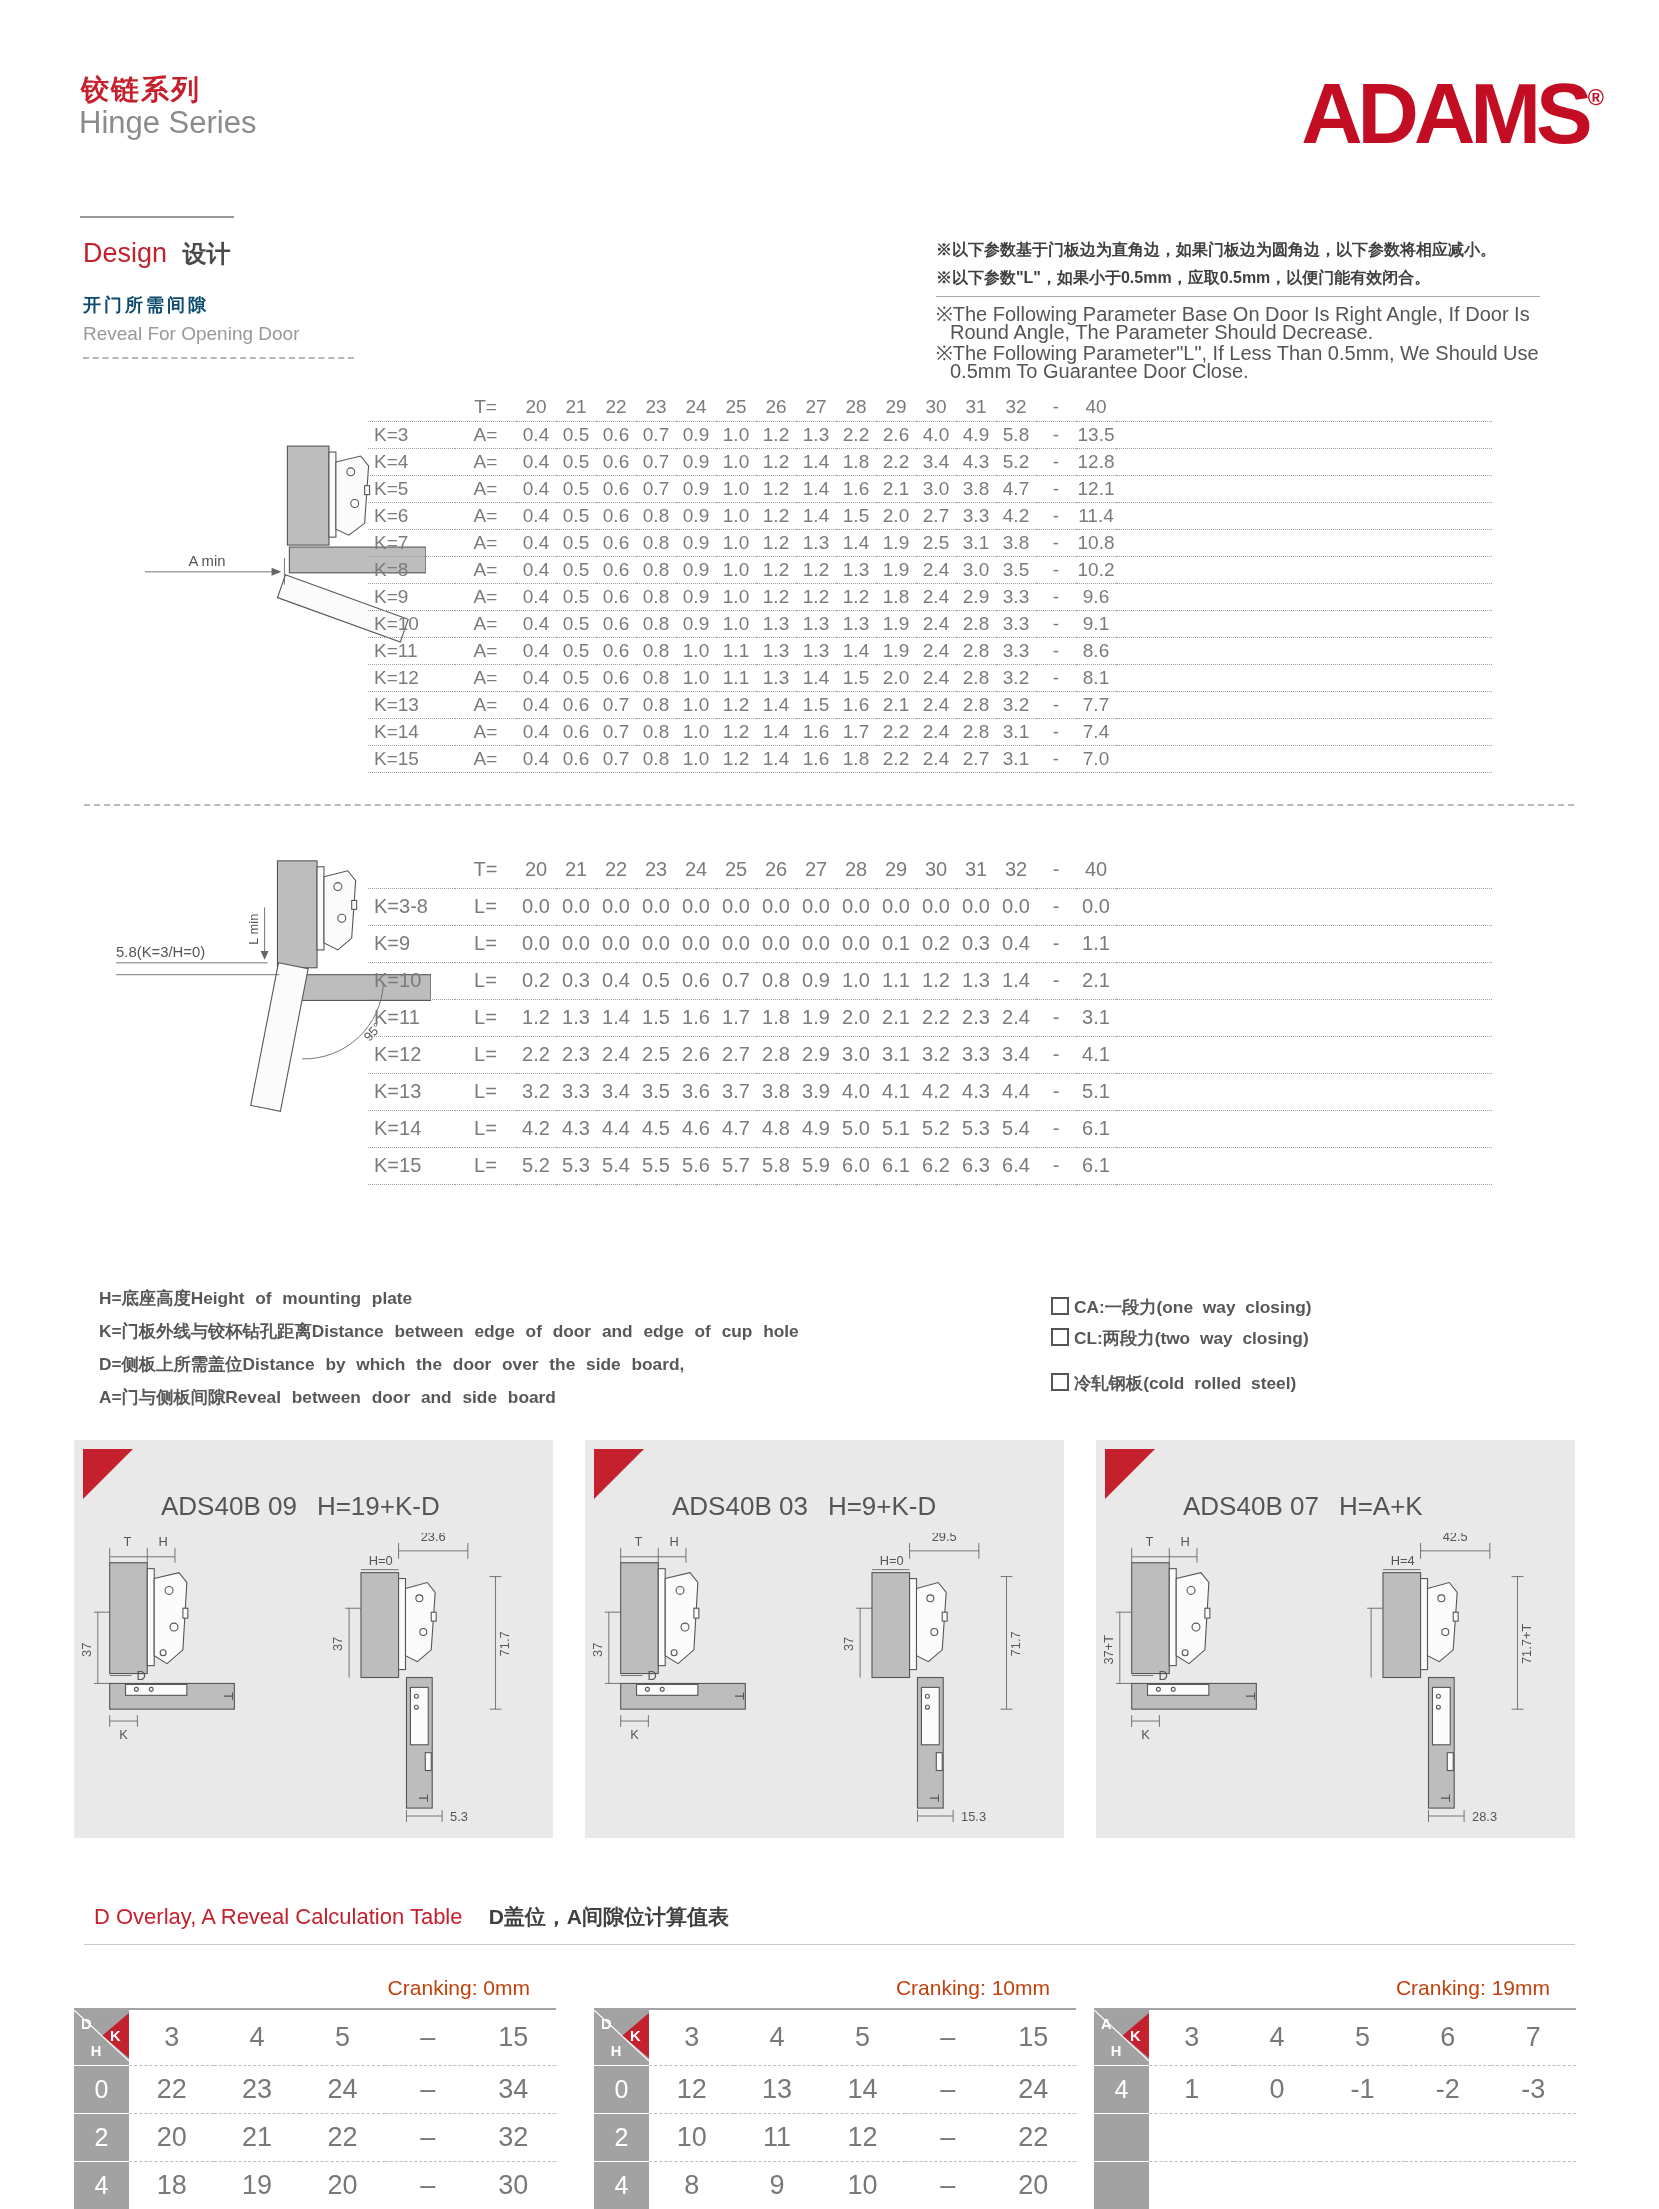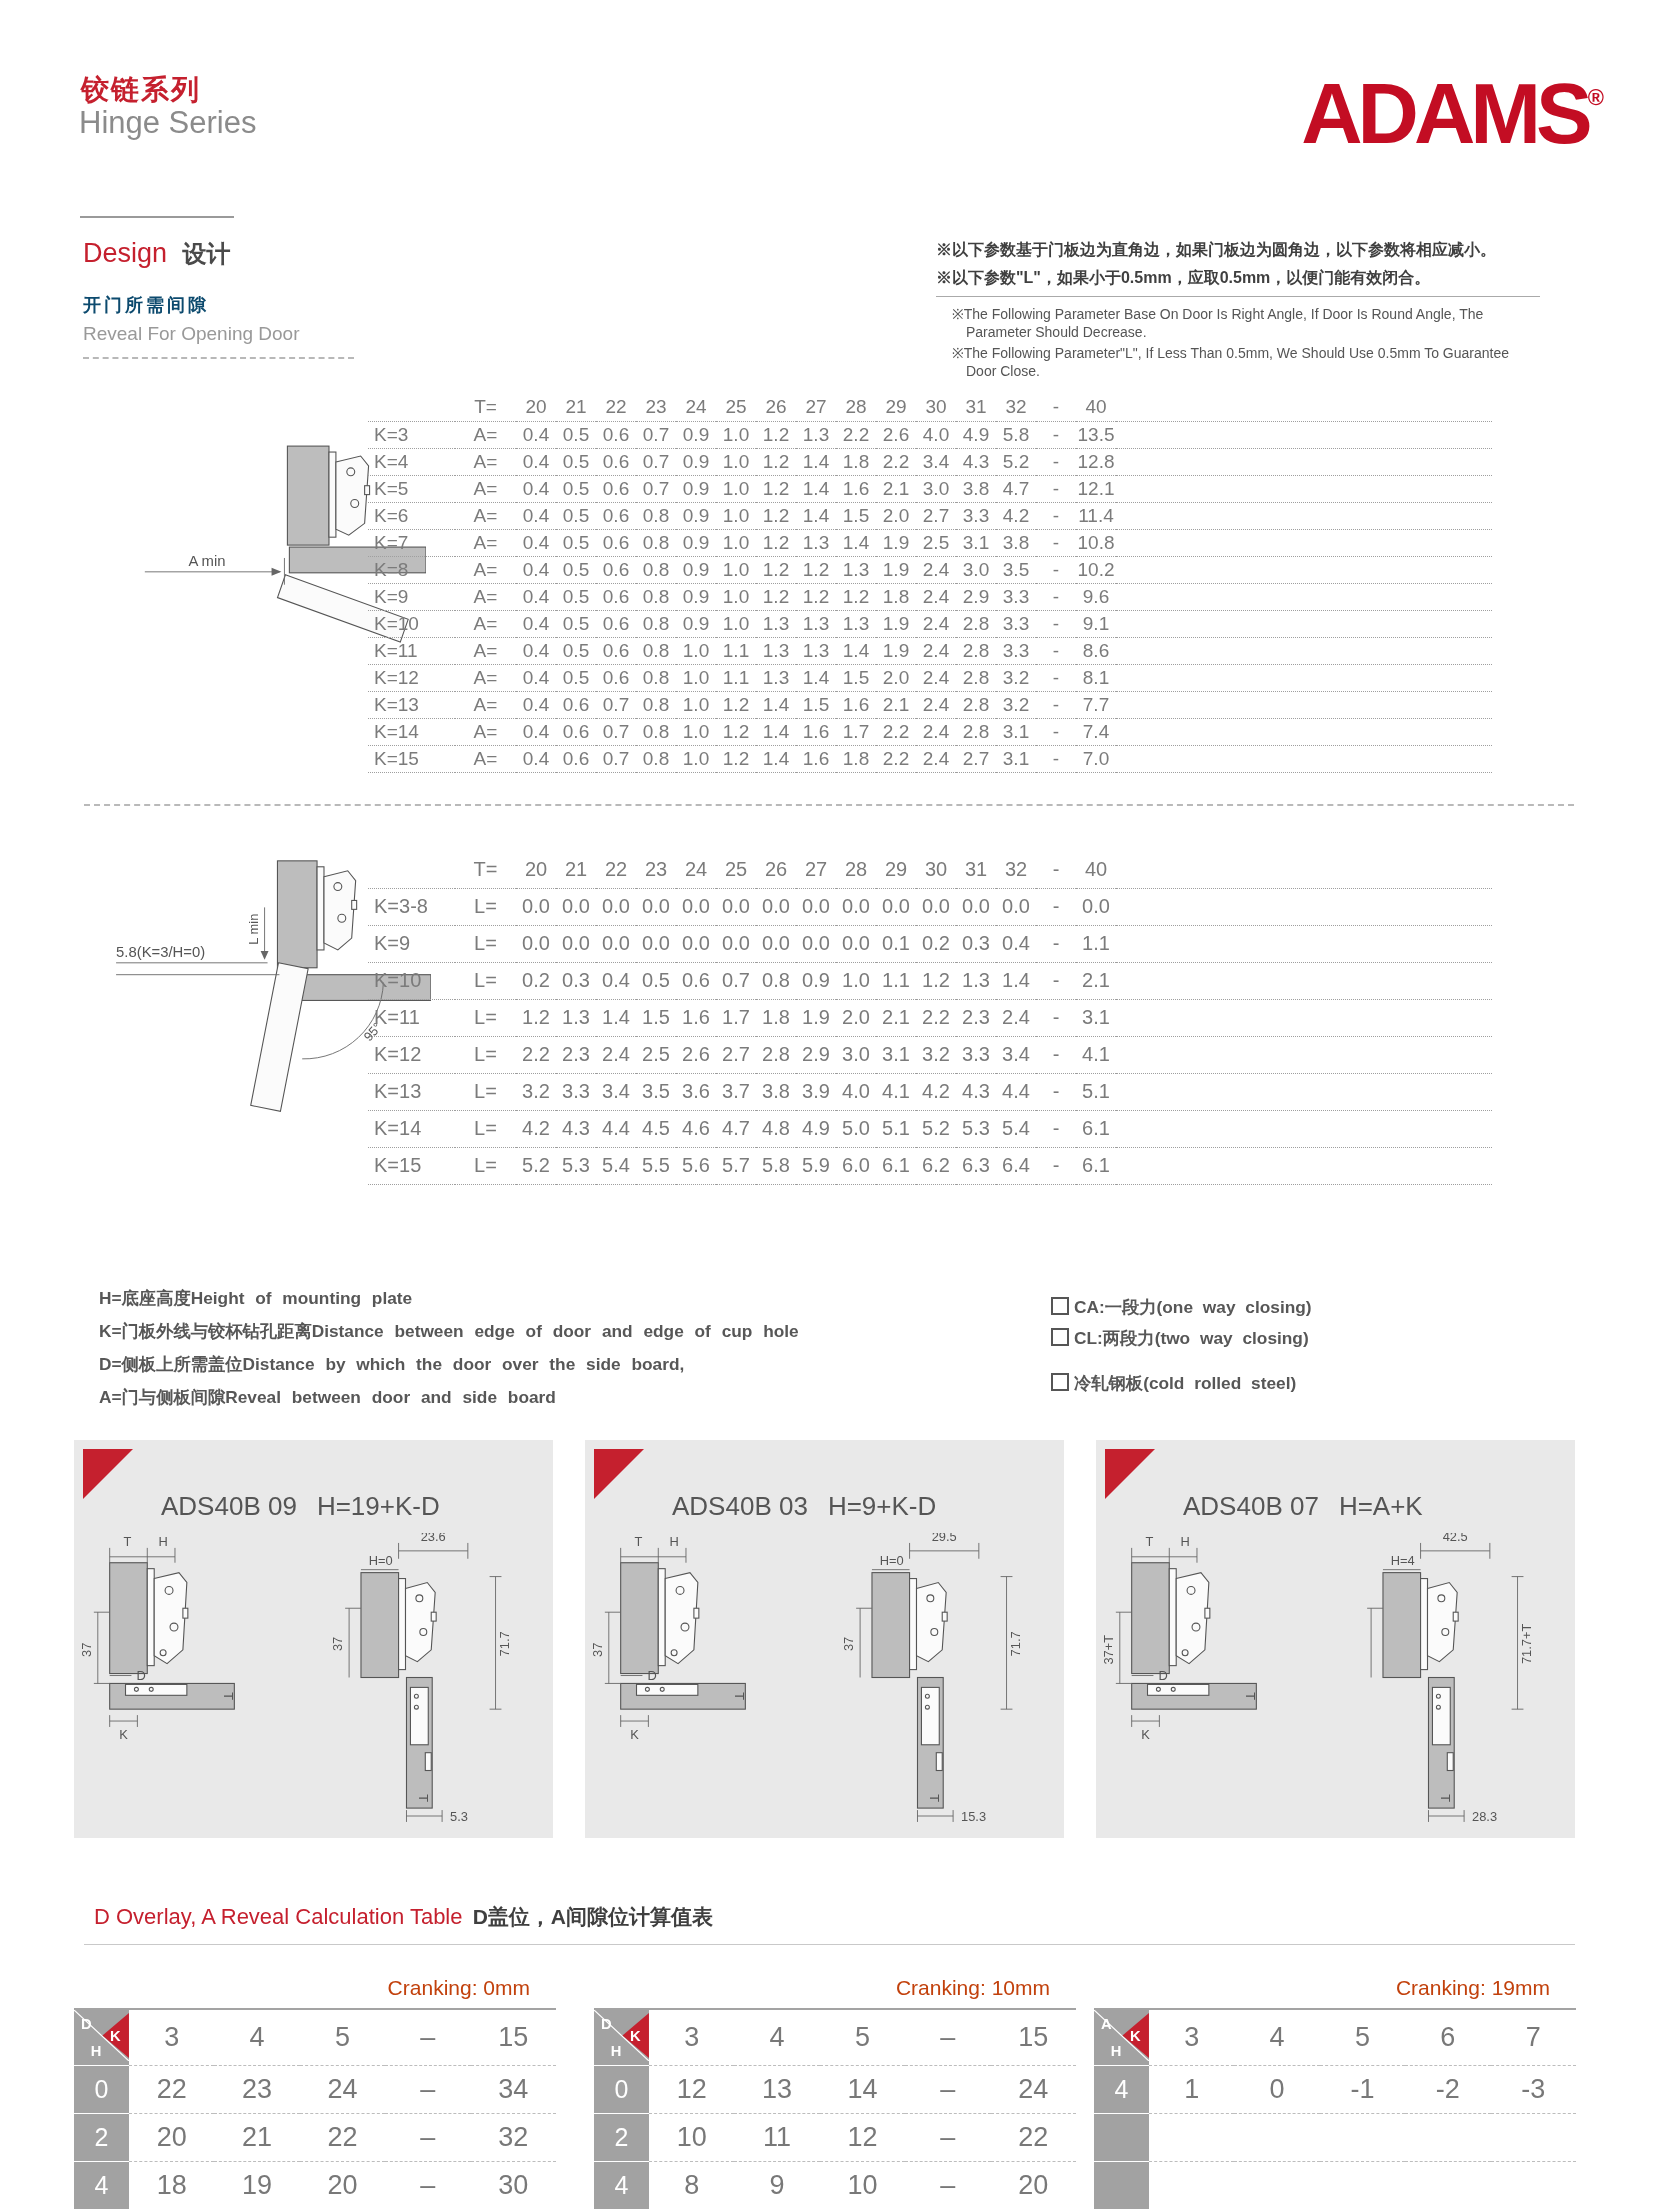--- a/index.html
+++ b/index.html
@@ -18,21 +18,21 @@
   .design-h .en{color:var(--accent);}
   .design-h .zh{color:#4a4a4a;font-weight:bold;font-size:24px;margin-left:8px;}
 
   .subsec{position:absolute;left:83px;top:293px;width:271px;padding-bottom:12px;border-bottom:2px dashed #b8b8b8;}
   .subsec .zh{font-size:18px;color:#0c4a6e;font-weight:bold;letter-spacing:3px;}
   .subsec .en{font-size:19px;color:#999;margin-top:6px;}
 
   .notes{position:absolute;left:936px;top:238px;width:604px;}
   .notes .zh p{margin:0 0 4px 0;font-size:16px;font-weight:bold;color:#3f3f3f;line-height:24px;}
   .notes .en{border-top:1px solid #aaa;margin-top:6px;padding-top:8px;}
-  .notes .en p{margin:0 0 3px 16px;font-size:14px;color:#555;line-height:18px;padding-left:14px;text-indent:-14px;}
+  .notes .en p{margin:0 0 3px 0;font-size:20px;color:#555;line-height:18px;padding-left:14px;text-indent:-14px;}
 
   
   table.bt{position:absolute;border-collapse:collapse;table-layout:fixed;width:1124px;color:var(--tgray);}
   table.bt td{padding:0;text-align:center;white-space:nowrap;border-bottom:1px dotted #9f9f9f;overflow:visible;}
   table.bt td.k-label{text-align:left;padding-left:6px;}
   #tableA{left:368px;top:394px;font-size:19px;}
   #tableA tr{height:27px;}
   #tableL{left:368px;top:851px;font-size:20px;}
   #tableL tr{height:37px;}
   .col-k{width:87px;} .col-p{width:61px;} .col-v{width:40px;} .col-f{width:auto;}
@@ -61,21 +61,21 @@
   .panel{position:absolute;top:1440px;width:479px;height:398px;background:#e9e9e9;}
   #panel0{left:74px;} #panel1{left:585px;} #panel2{left:1096px;}
   .tri{position:absolute;left:9px;top:9px;width:0;height:0;border-top:50px solid var(--accent);border-right:50px solid transparent;}
   .panel-title{position:absolute;left:87px;top:51px;font-size:26px;color:#555;white-space:nowrap;}
   .panel-title .code{margin-right:20px;}
   .panel svg{position:absolute;left:6px;top:93px;}
 
   
   .calc-title{position:absolute;left:94px;top:1903px;font-size:22px;}
   .calc-title .en{color:var(--accent);}
-  .calc-title .zh{color:#3f3f3f;font-weight:bold;font-size:21px;margin-left:4px;}
+  .calc-title .zh{color:#3f3f3f;font-weight:bold;font-size:21px;margin-left:20px;}
   .calc-rule{position:absolute;left:84px;top:1944px;width:1491px;height:1px;background:#c9c9c9;}
 
   
   .crank{position:absolute;top:1976px;width:482px;}
   #crankT0{left:74px;} #crankT1{left:594px;} #crankT2{left:1094px;}
   .crank .cap{text-align:right;padding-right:26px;color:#c2410c;font-size:21px;margin-bottom:8px;}
   .crank table{width:100%;border-collapse:collapse;border-top:2px solid #a3a3a3;border-bottom:2px solid #a3a3a3;table-layout:fixed;}
   .crank td{text-align:center;color:#787878;font-size:27px;border-bottom:1px dashed #bdbdbd;height:45px;}
   .crank tr.hd td{height:50px;}
   .crank th{width:55px;background:#a2a2a2;border-bottom:1px solid #fff;padding:0;}

